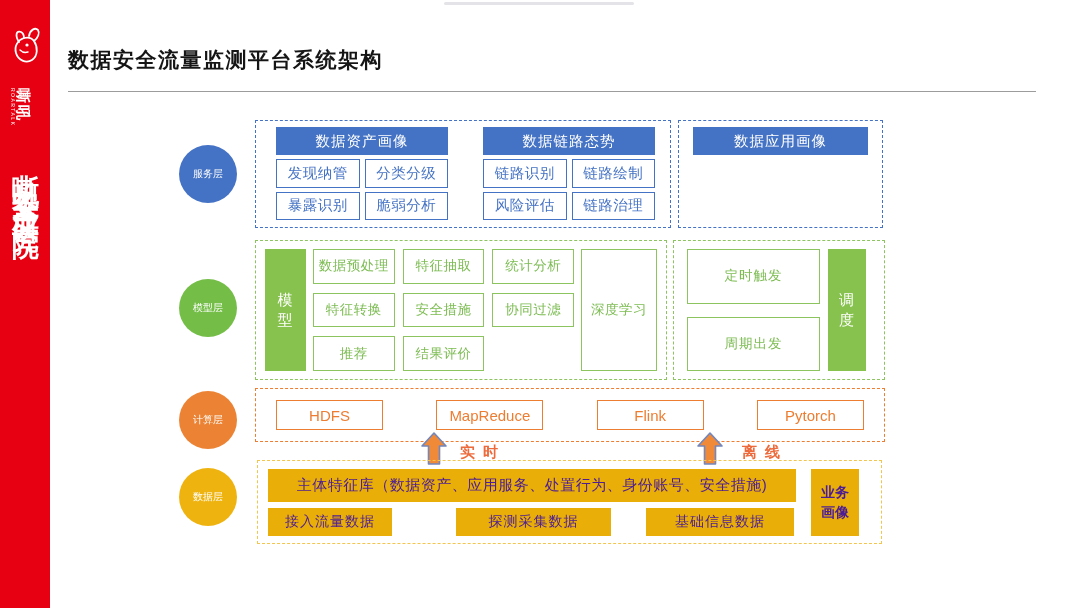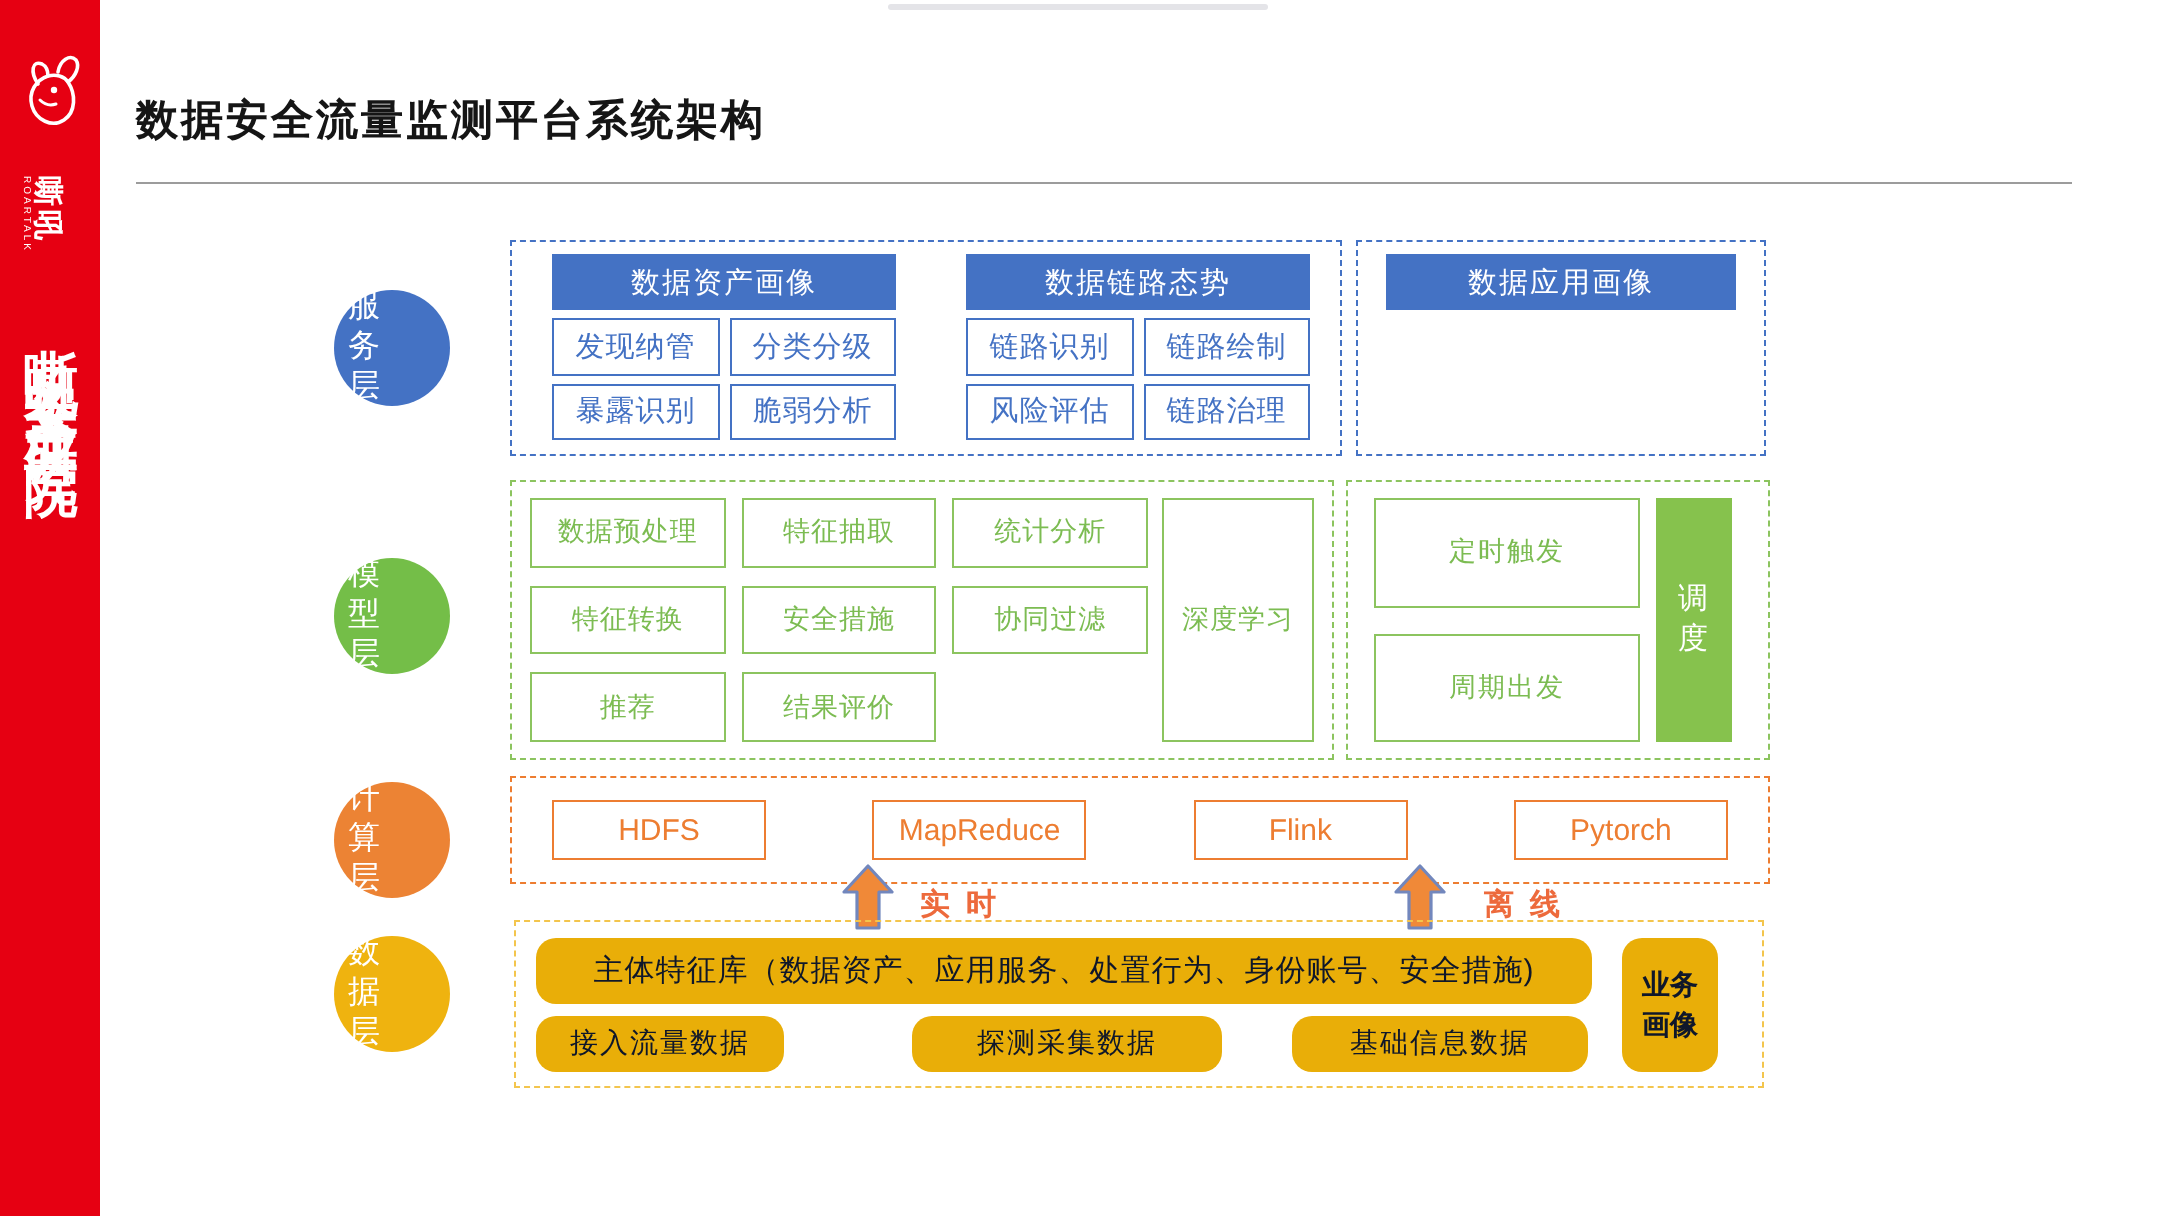--- a/index.html
+++ b/index.html
@@ -20,23 +20,23 @@
   .org-name { position:absolute; top:153px; left:50%; transform:translateX(-50%);
     writing-mode:vertical-rl; color:#fff; font-size:27px; font-weight:700;
     letter-spacing:7px; line-height:1; white-space:nowrap; }
 
   
   .page-title { position:absolute; left:68px; top:46px; font-size:21px; font-weight:700;
     color:#151515; letter-spacing:1.5px; }
   .title-divider { position:absolute; left:68px; top:91px; width:968px; height:1px; background:#9c9c9c; }
 
   
-  .circle { position:absolute; left:167px; width:58px; height:58px; border-radius:50%;
-    display:flex; align-items:center; justify-content:flex-start; color:#fff;
-    font-size:16px; line-height:1.25; text-align:center; }
+  .circle { position:absolute; left:179px; width:58px; height:58px; border-radius:50%;
+    display:flex; align-items:center; justify-content:center; color:#fff;
+    font-size:10px; line-height:1.25; text-align:center; }
   .circle span { display:block; width:30px; }
   .c-svc { top:145px; background:#4472C4; }
   .c-mdl { top:279px; background:#74BE48; }
   .c-cmp { top:391px; background:#EC8334; }
   .c-dat { top:468px; background:#EFB30F; }
 
   
   .svc-container { position:absolute; top:120px; height:108px; border:1.6px dashed #4472C4;
     display:flex; justify-content:space-between; padding:6px 15px 7px 20px; }
   .svc-a { left:255px; width:416px; }
@@ -78,22 +78,22 @@
   
   .flow-arrow { position:absolute; top:432px; width:26px; height:33px; }
   .fa-1 { left:421px; } .fa-2 { left:697px; }
   .flow-label { position:absolute; top:443px; font-size:15px; font-weight:700;
     color:#ED6A3C; letter-spacing:8px; white-space:nowrap; }
   .fl-1 { left:460px; } .fl-2 { left:742px; }
 
   
   .dat-container { position:absolute; left:257px; top:460px; width:625px; height:84px;
     border:1.6px dashed #F3C54D; }
-  .dat-box { position:absolute; background:#E9AE08; color:#0f172a; display:flex;
-    align-items:center; justify-content:center;border-radius:10px; }
+  .dat-box { position:absolute; background:#E9AE08; color:#4c1d95; display:flex;
+    align-items:center; justify-content:center; }
   .dat-main { left:10px; top:8px; width:528px; height:33px; font-size:15px; letter-spacing:0.5px; }
   .dat-r { top:47px; height:28px; font-size:14px; letter-spacing:1px; }
   .dat-r1 { left:10px;  width:124px; }
   .dat-r2 { left:198px; width:155px; }
   .dat-r3 { left:388px; width:148px; }
   .dat-side { left:553px; top:8px; width:48px; height:67px; font-size:14px; }
   .dat-side span { display:block; width:30px; text-align:center; line-height:1.4;font-weight:bold; }
 </style>
 </head>
 <body>
@@ -152,20 +152,23 @@
       </div>
     </div>
   </div>
   <div class="svc-container svc-b">
     <div class="svc-group">
       <div class="svc-header">数据应用画像</div>
     </div>
   </div>
 
   <div class="mdl-container mdl-a">
+    <div class="v-fill mdl-side">
+        <span>模型</span>
+      </div>
     <div class="mdl-grid">
       <div class="g-cell">数据预处理</div>
       <div class="g-cell">特征抽取</div>
       <div class="g-cell">统计分析</div>
       <div class="g-cell">特征转换</div>
       <div class="g-cell">安全措施</div>
       <div class="g-cell">协同过滤</div>
       <div class="g-cell">推荐</div>
       <div class="g-cell">结果评价</div>
     </div>

